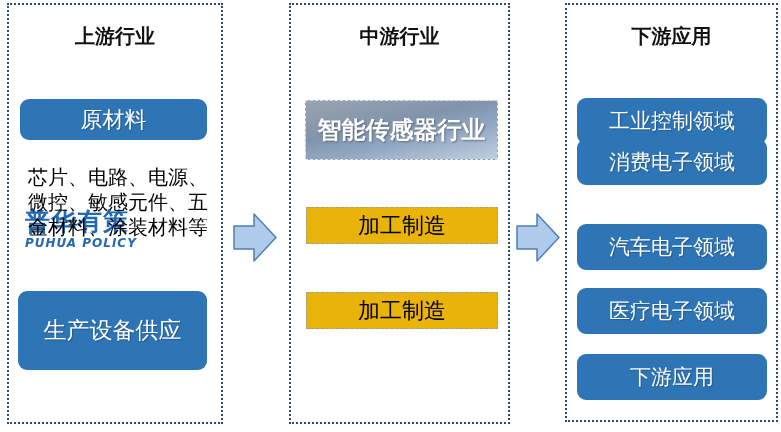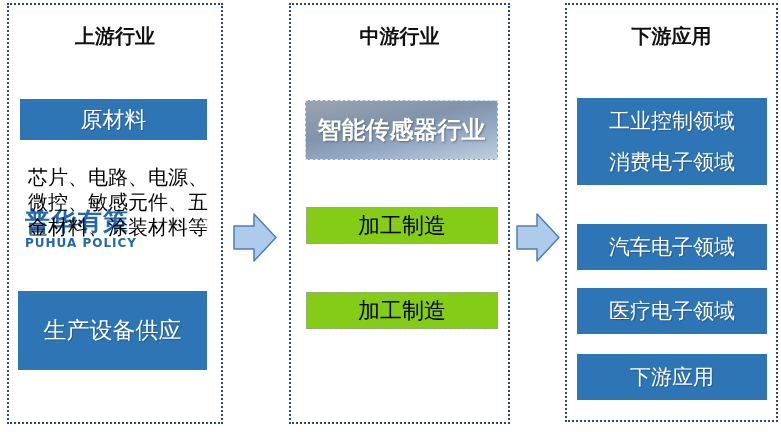--- a/index.html
+++ b/index.html
@@ -30,20 +30,21 @@
   .solid-box {
     position: absolute;
     background: #2E75B6;
     color: #ffffff;
     display: flex;
     align-items: center;
     justify-content: center;
     text-align: center;
     text-shadow: 1px 1px 1px rgba(0,0,0,0.25);
     box-sizing: border-box;
+    border-radius: 9px;
   }
   
   .up-box1 { left: 11px; top: 94px; width: 187px; height: 41px; font-size: 22px; }
   .up-desc {
     position: absolute;
     left: 19px; top: 160px;
     width: 188px;
     margin: 0;
     font-size: 20px;
     line-height: 25px;
@@ -51,21 +52,21 @@
     z-index: 2;
   }
   .watermark {
     position: absolute;
     left: 16px; top: 203px;
     z-index: 1;
     color: #2268B2;
     line-height: 1.1;
   }
   .wm-cn { font-size: 25px; font-weight: 900; letter-spacing: 1px; }
-  .wm-en { font-size: 12px; font-weight: bold; letter-spacing: 1px; margin-top: 1px; }
+  .wm-en { font-size: 12px; font-weight: bold; letter-spacing: 1px; margin-top: 1px; font-style: italic; }
   .up-box2 { left: 9px; top: 286px; width: 189px; height: 79px; font-size: 23px; }
   
   .mid-grad {
     position: absolute;
     left: 14px; top: 95px;
     width: 193px; height: 60px;
     background: linear-gradient(168deg, #9aa4ae 0%, #8094ac 40%, #93a9c3 65%, #c0cfe0 100%);
     border: 1px dashed #dde5ee;
     color: #ffffff;
     font-size: 24px;
@@ -73,21 +74,21 @@
     display: flex;
     align-items: center;
     justify-content: center;
     text-shadow: 1px 1px 2px rgba(60,70,90,0.6);
     box-sizing: border-box;
   }
   .mid-step {
     position: absolute;
     left: 15px;
     width: 192px; height: 37px;
-    background: #84cc16;
+    background: #eab308;
     border: 1px dashed #9aa0a6;
     color: #000000;
     font-size: 22px;
     display: flex;
     align-items: center;
     justify-content: center;
     box-sizing: border-box;
     text-align: center;
   }
   .mid-step-1 { top: 202px; }

